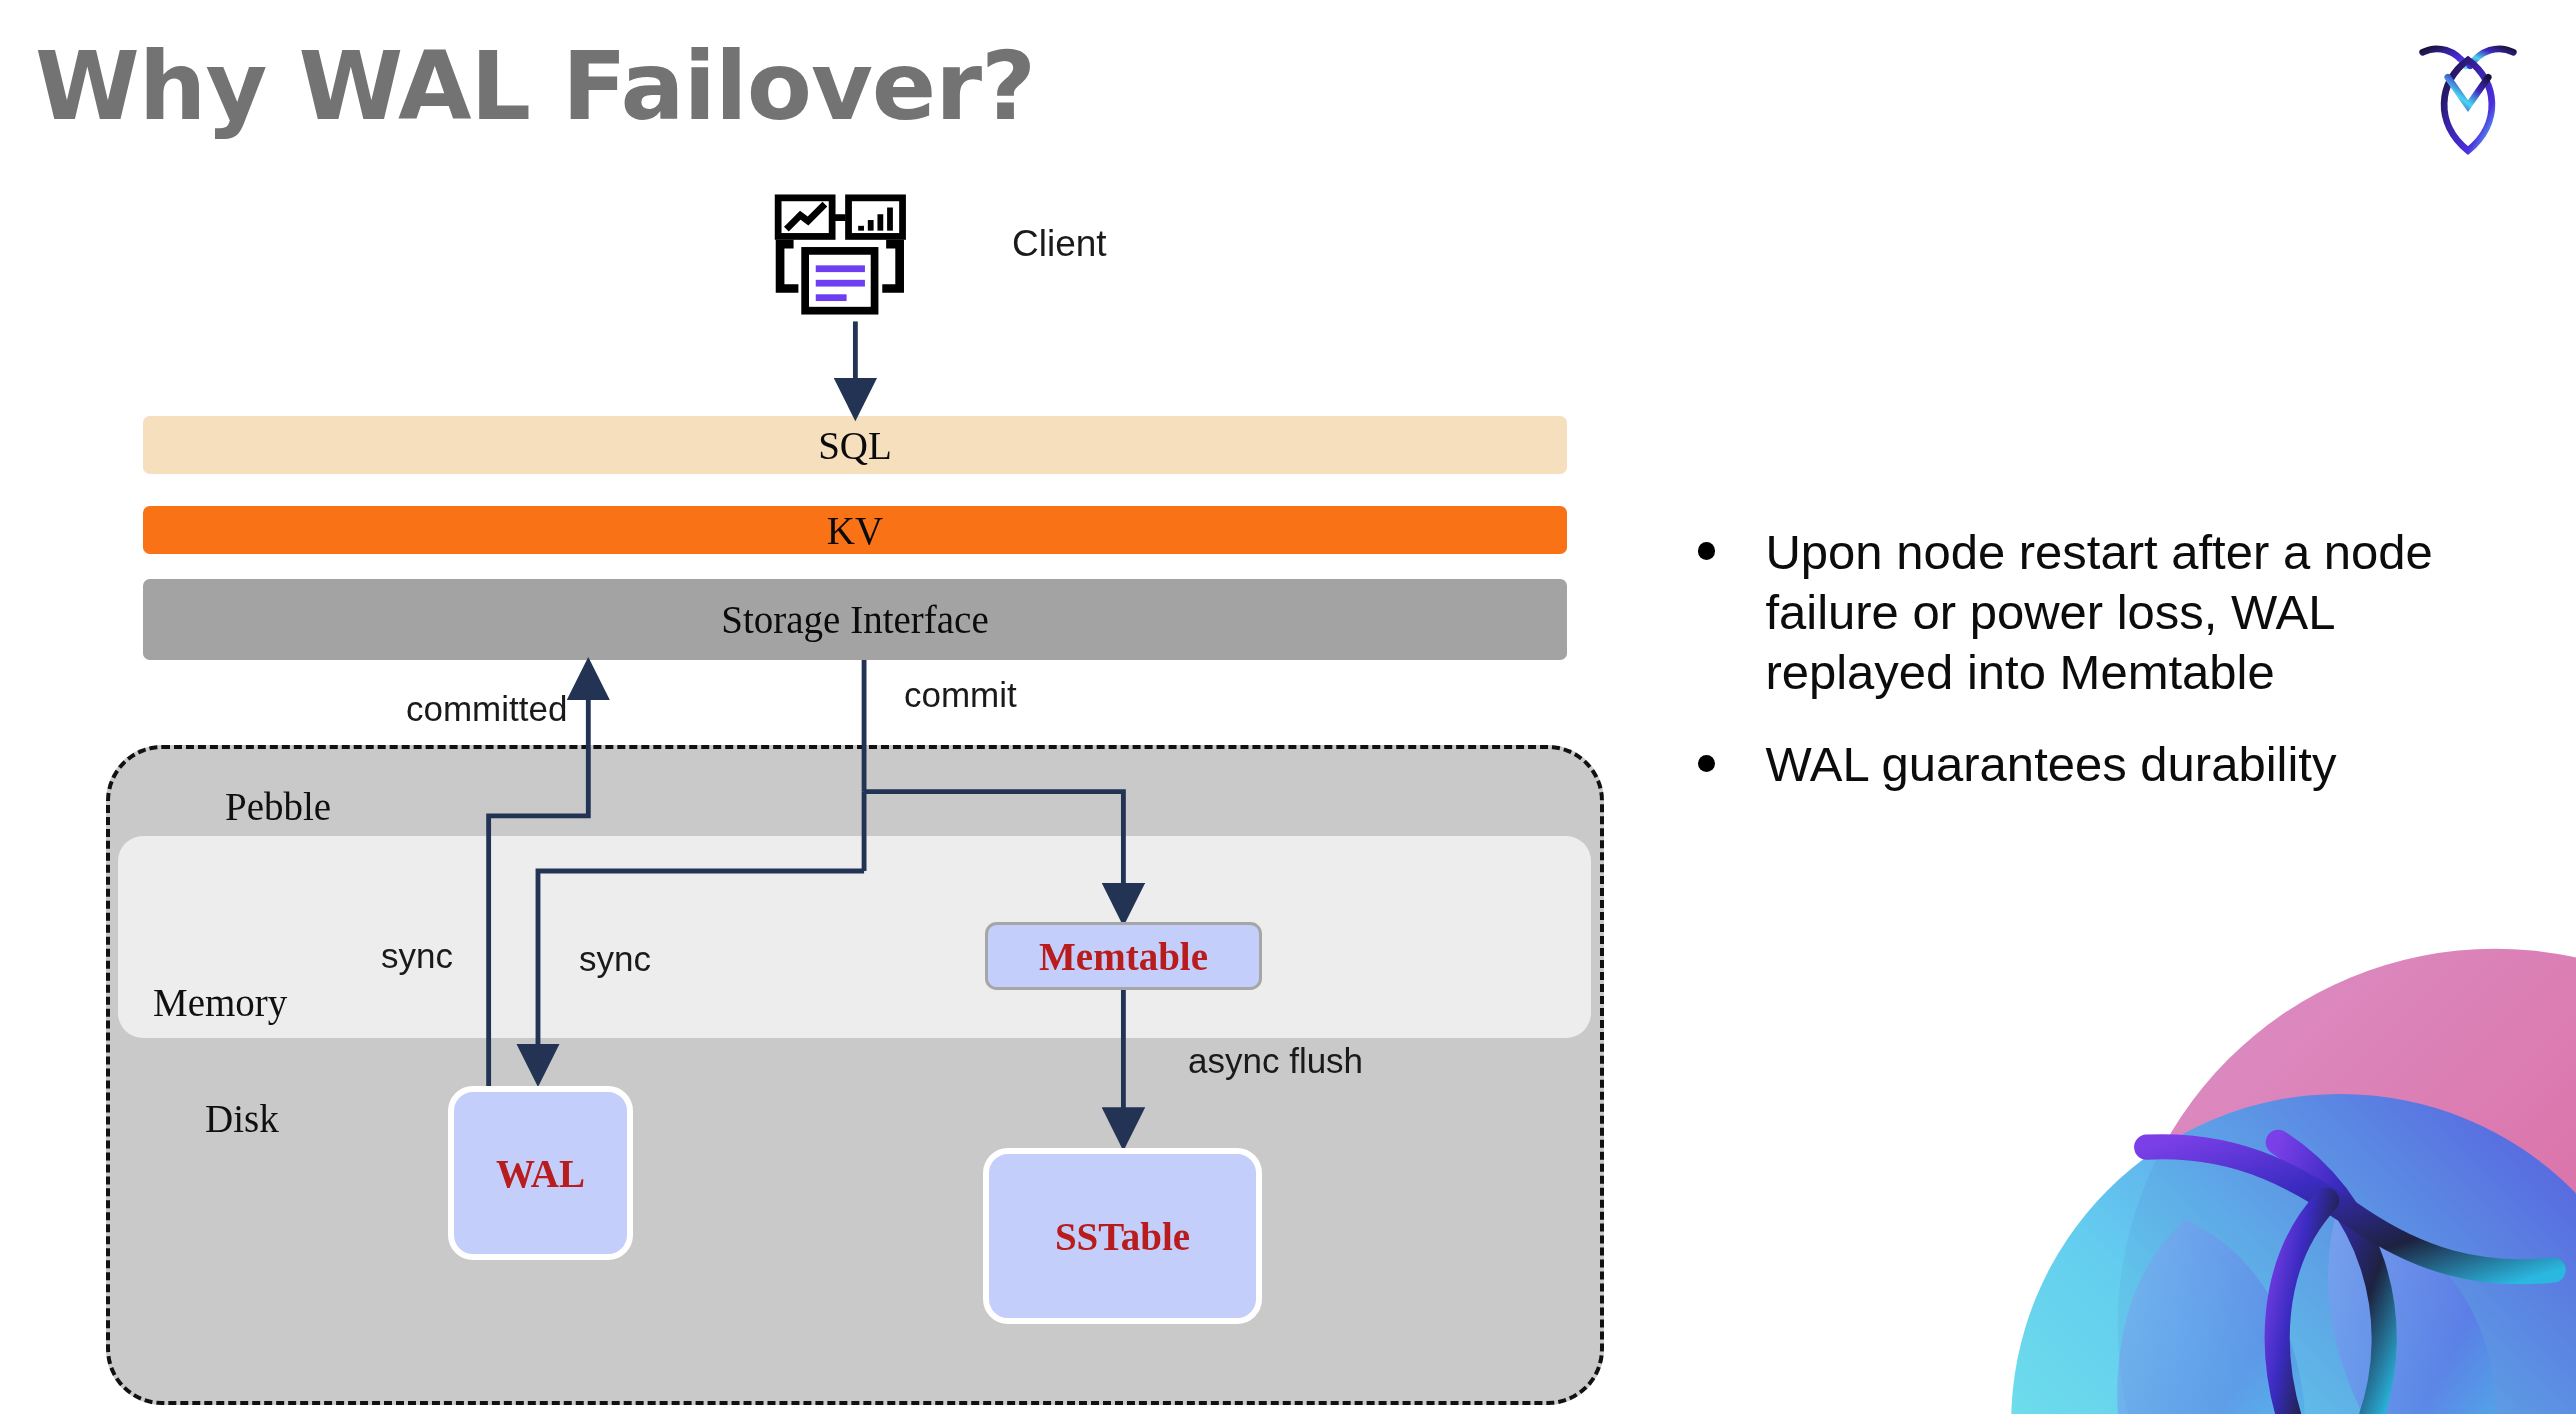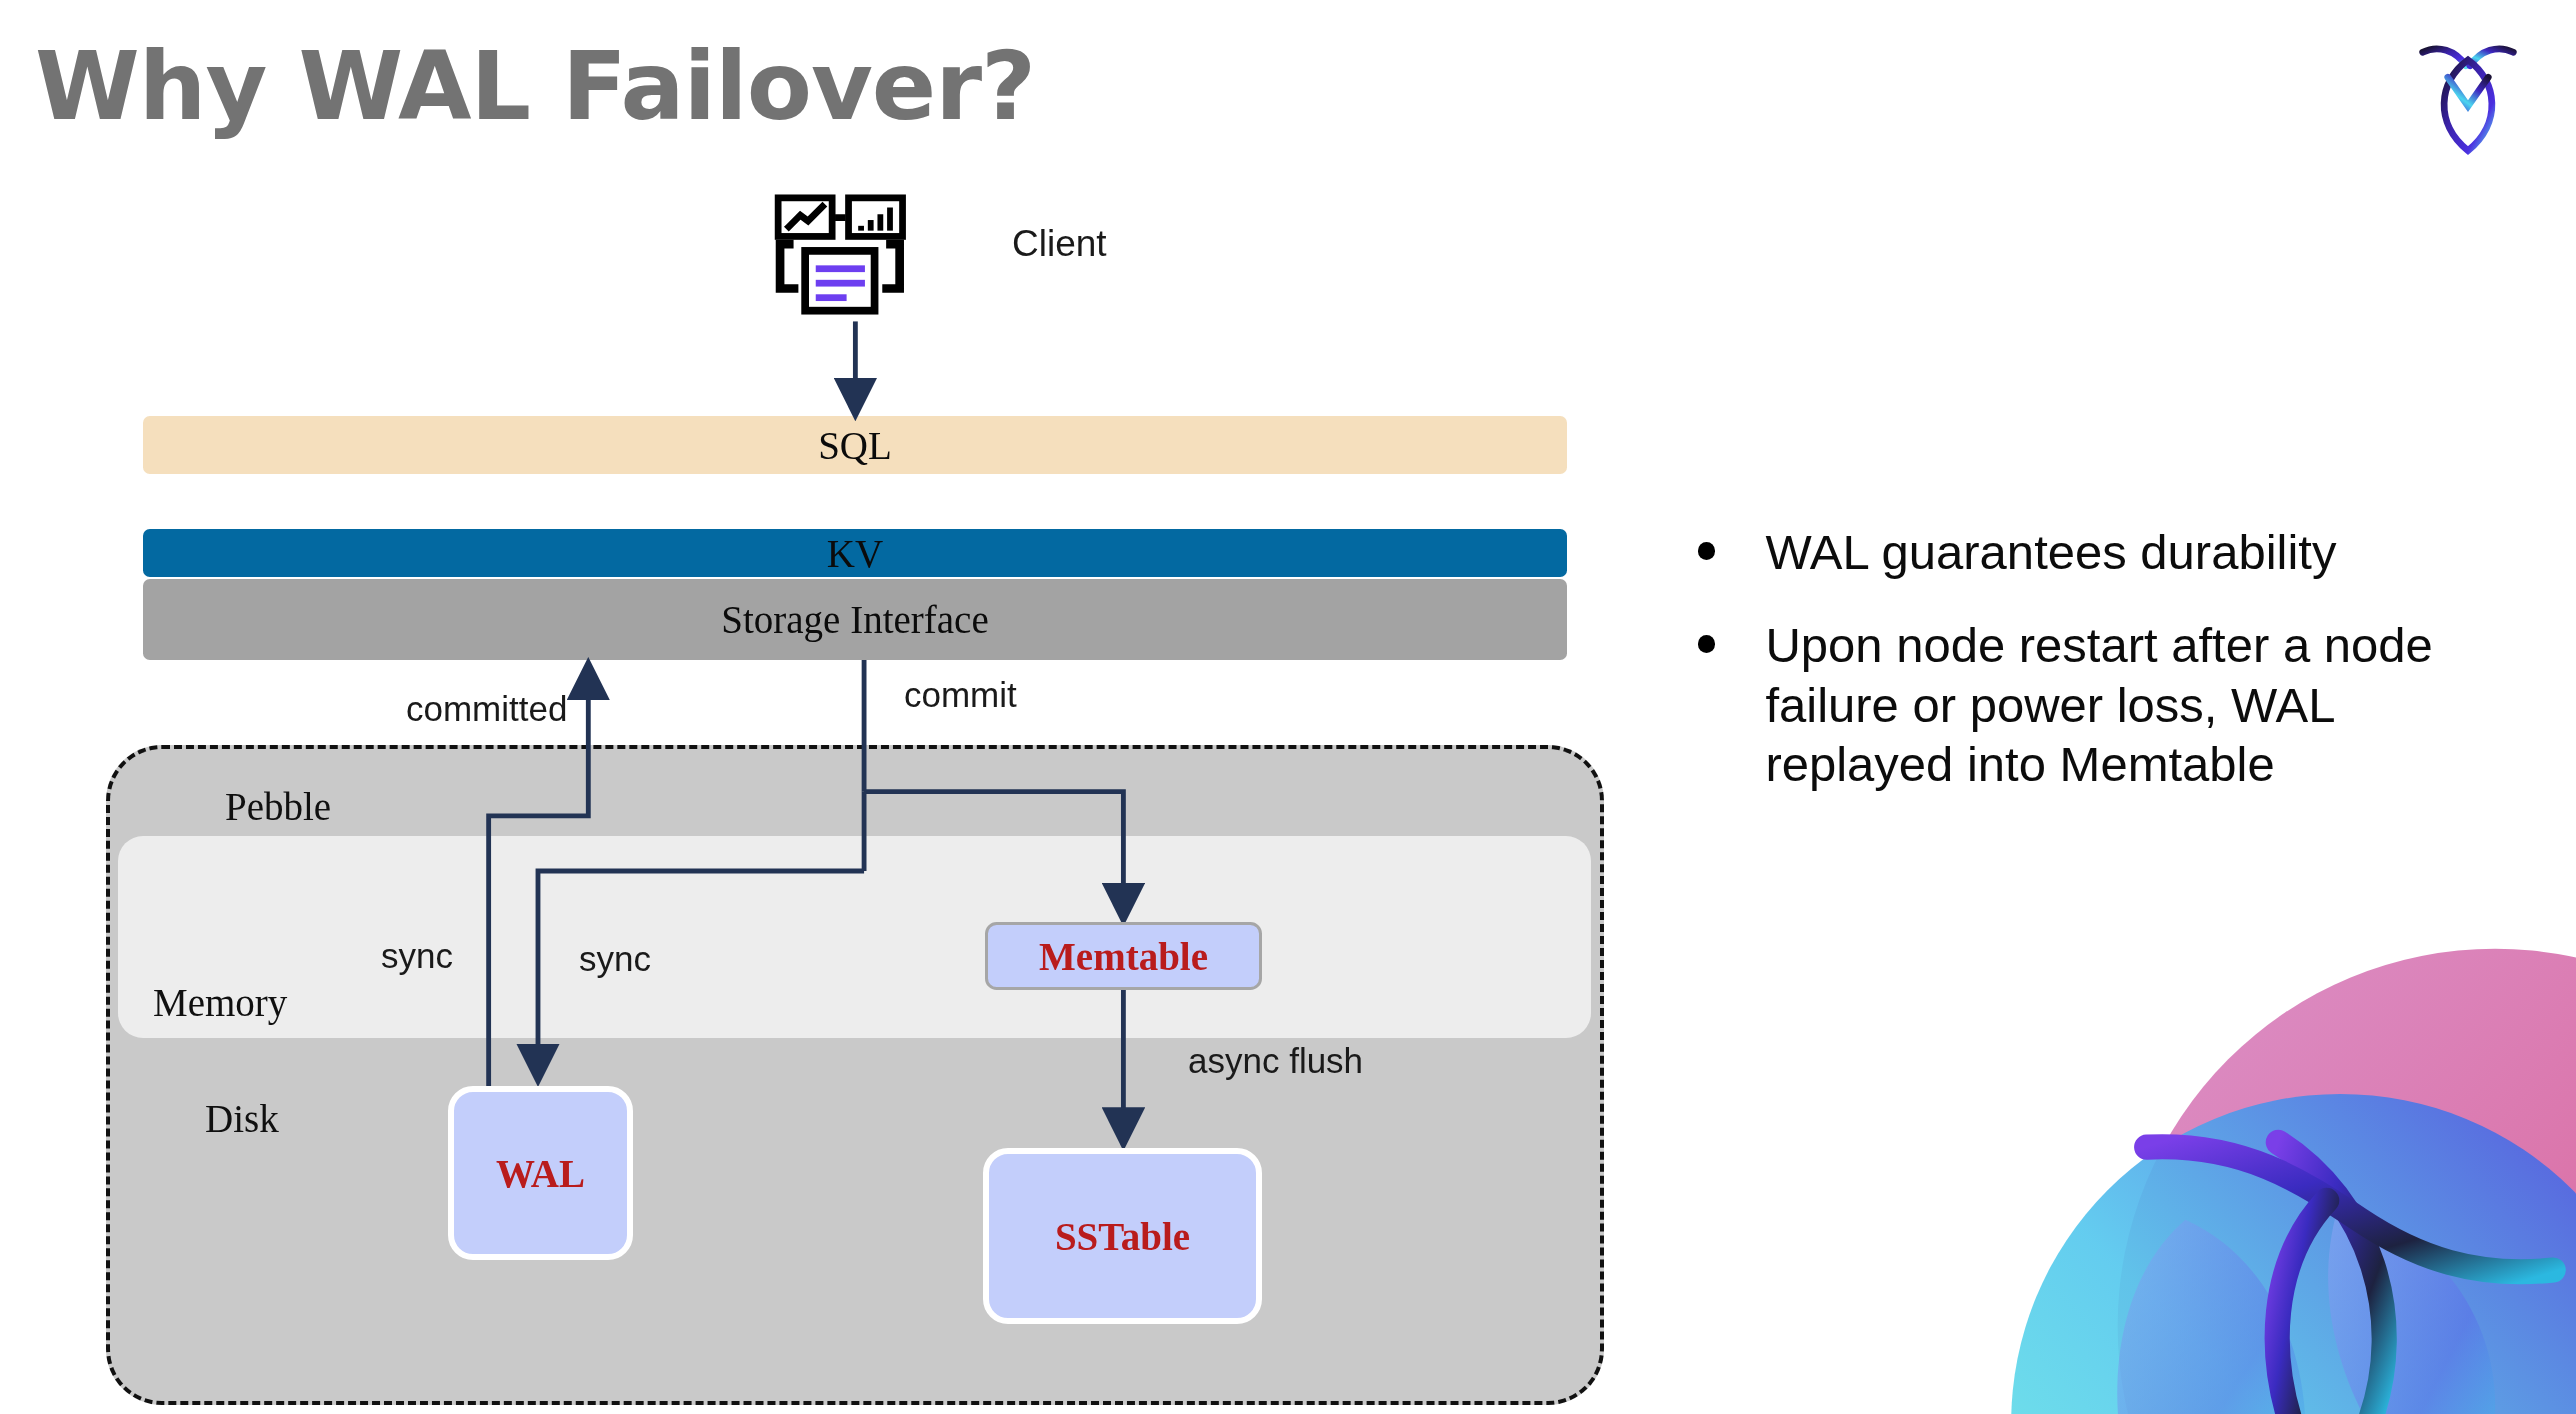--- a/index.html
+++ b/index.html
@@ -64,21 +64,21 @@
     position: absolute;
     display: flex;
     align-items: center;
     justify-content: center;
     border-radius: 6.8px;
     font-family: "Liberation Serif", serif;
     font-size: 39px;
     color: #0b0b0b;
   }
   #bar-sql { left: 143px; top: 416px; width: 1424px; height: 58px; background: #f5dfbd; }
-  #bar-kv  { left: 143px; top: 506px; width: 1424px; height: 48px; background: #0369a1; margin-top: 23px; }
+  #bar-kv  { left: 143px; top: 506px; width: 1424px; height: 48px; background: #f97316; }
   #bar-si  { left: 143px; top: 579px; width: 1424px; height: 81px; background: #a3a3a3; }
 
   
   #pebble-box {
     position: absolute;
     left: 106px;
     top: 745px;
     width: 1498px;
     height: 660px;
     background: #c9c9c9;
@@ -346,22 +346,22 @@
       <span>WAL</span>
     </div>
     <div class="node" id="node-sstable">
       <span>SSTable</span>
     </div>
   </div>
 
   <div id="bullets">
     <div class="bullet-row">
       <span class="bullet-dot"></span>
-      <span class="bullet-text">WAL guarantees durability</span>
+      <span class="bullet-text">Upon node restart after a node failure or power loss, WAL replayed into Memtable</span>
     </div>
     <div class="bullet-row">
       <span class="bullet-dot"></span>
-      <span class="bullet-text">Upon node restart after a node failure or power loss, WAL replayed into Memtable</span>
+      <span class="bullet-text">WAL guarantees durability</span>
     </div>
   </div>
 
 </div>
 
 
 </body></html>

